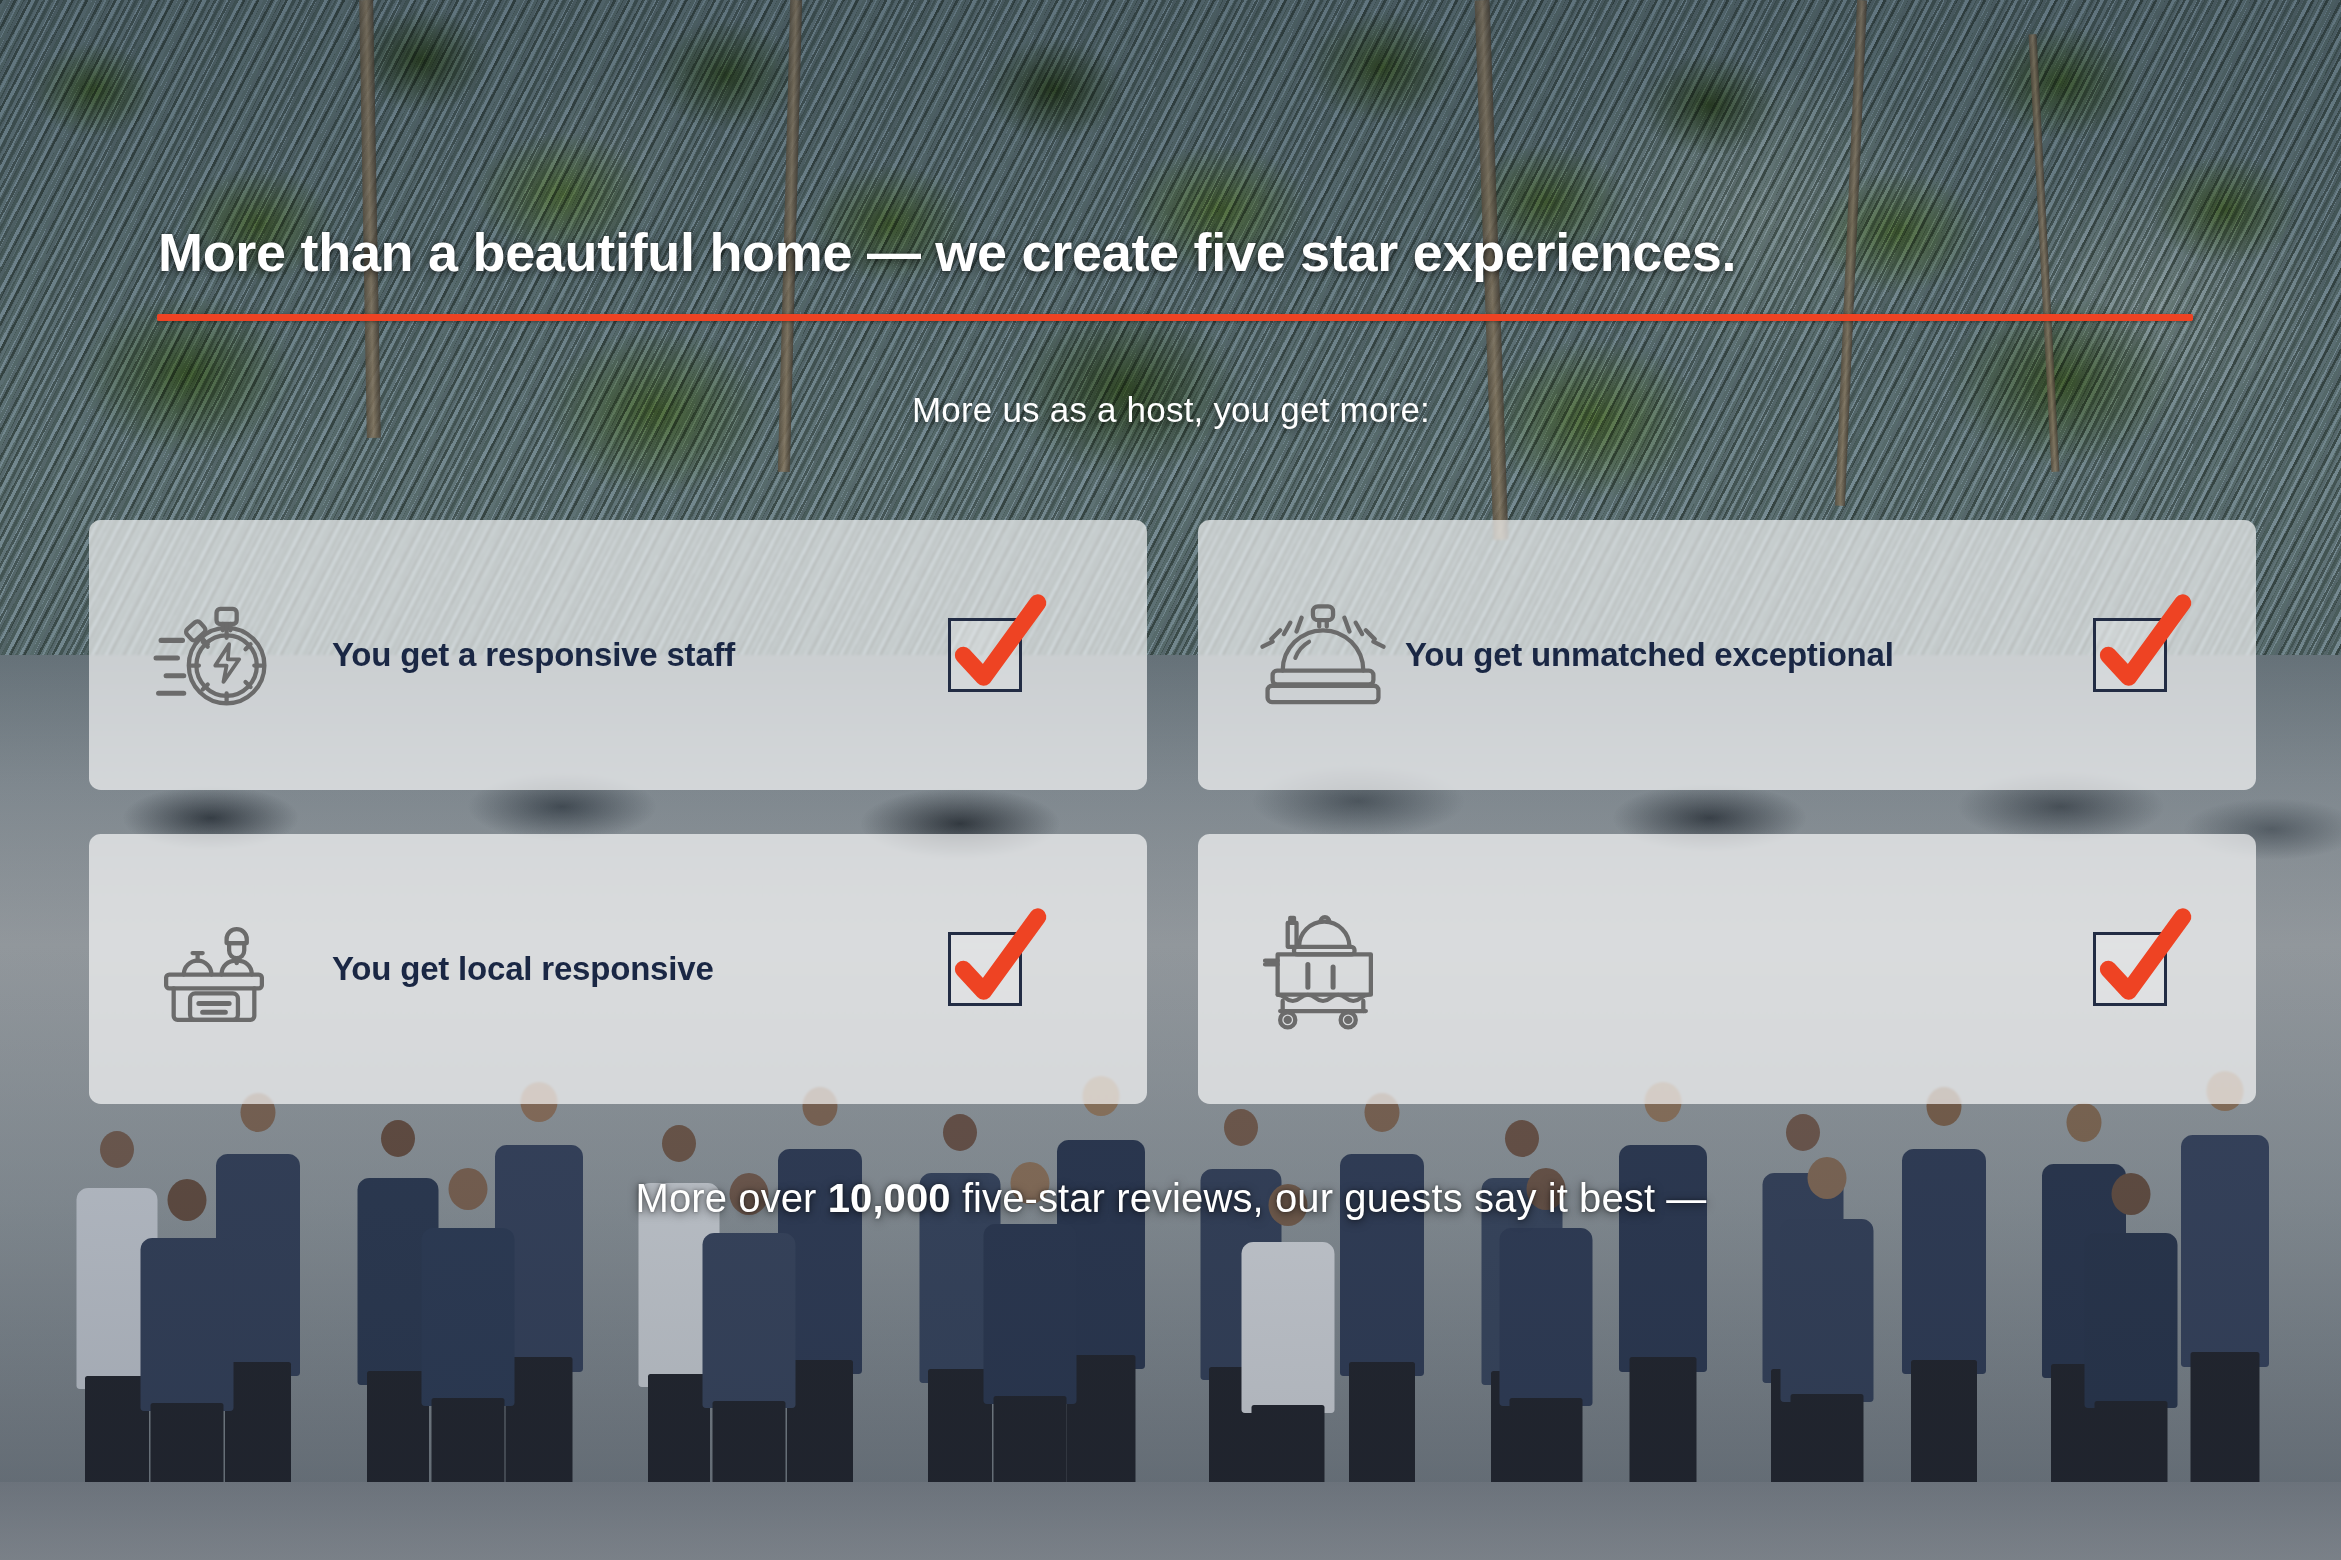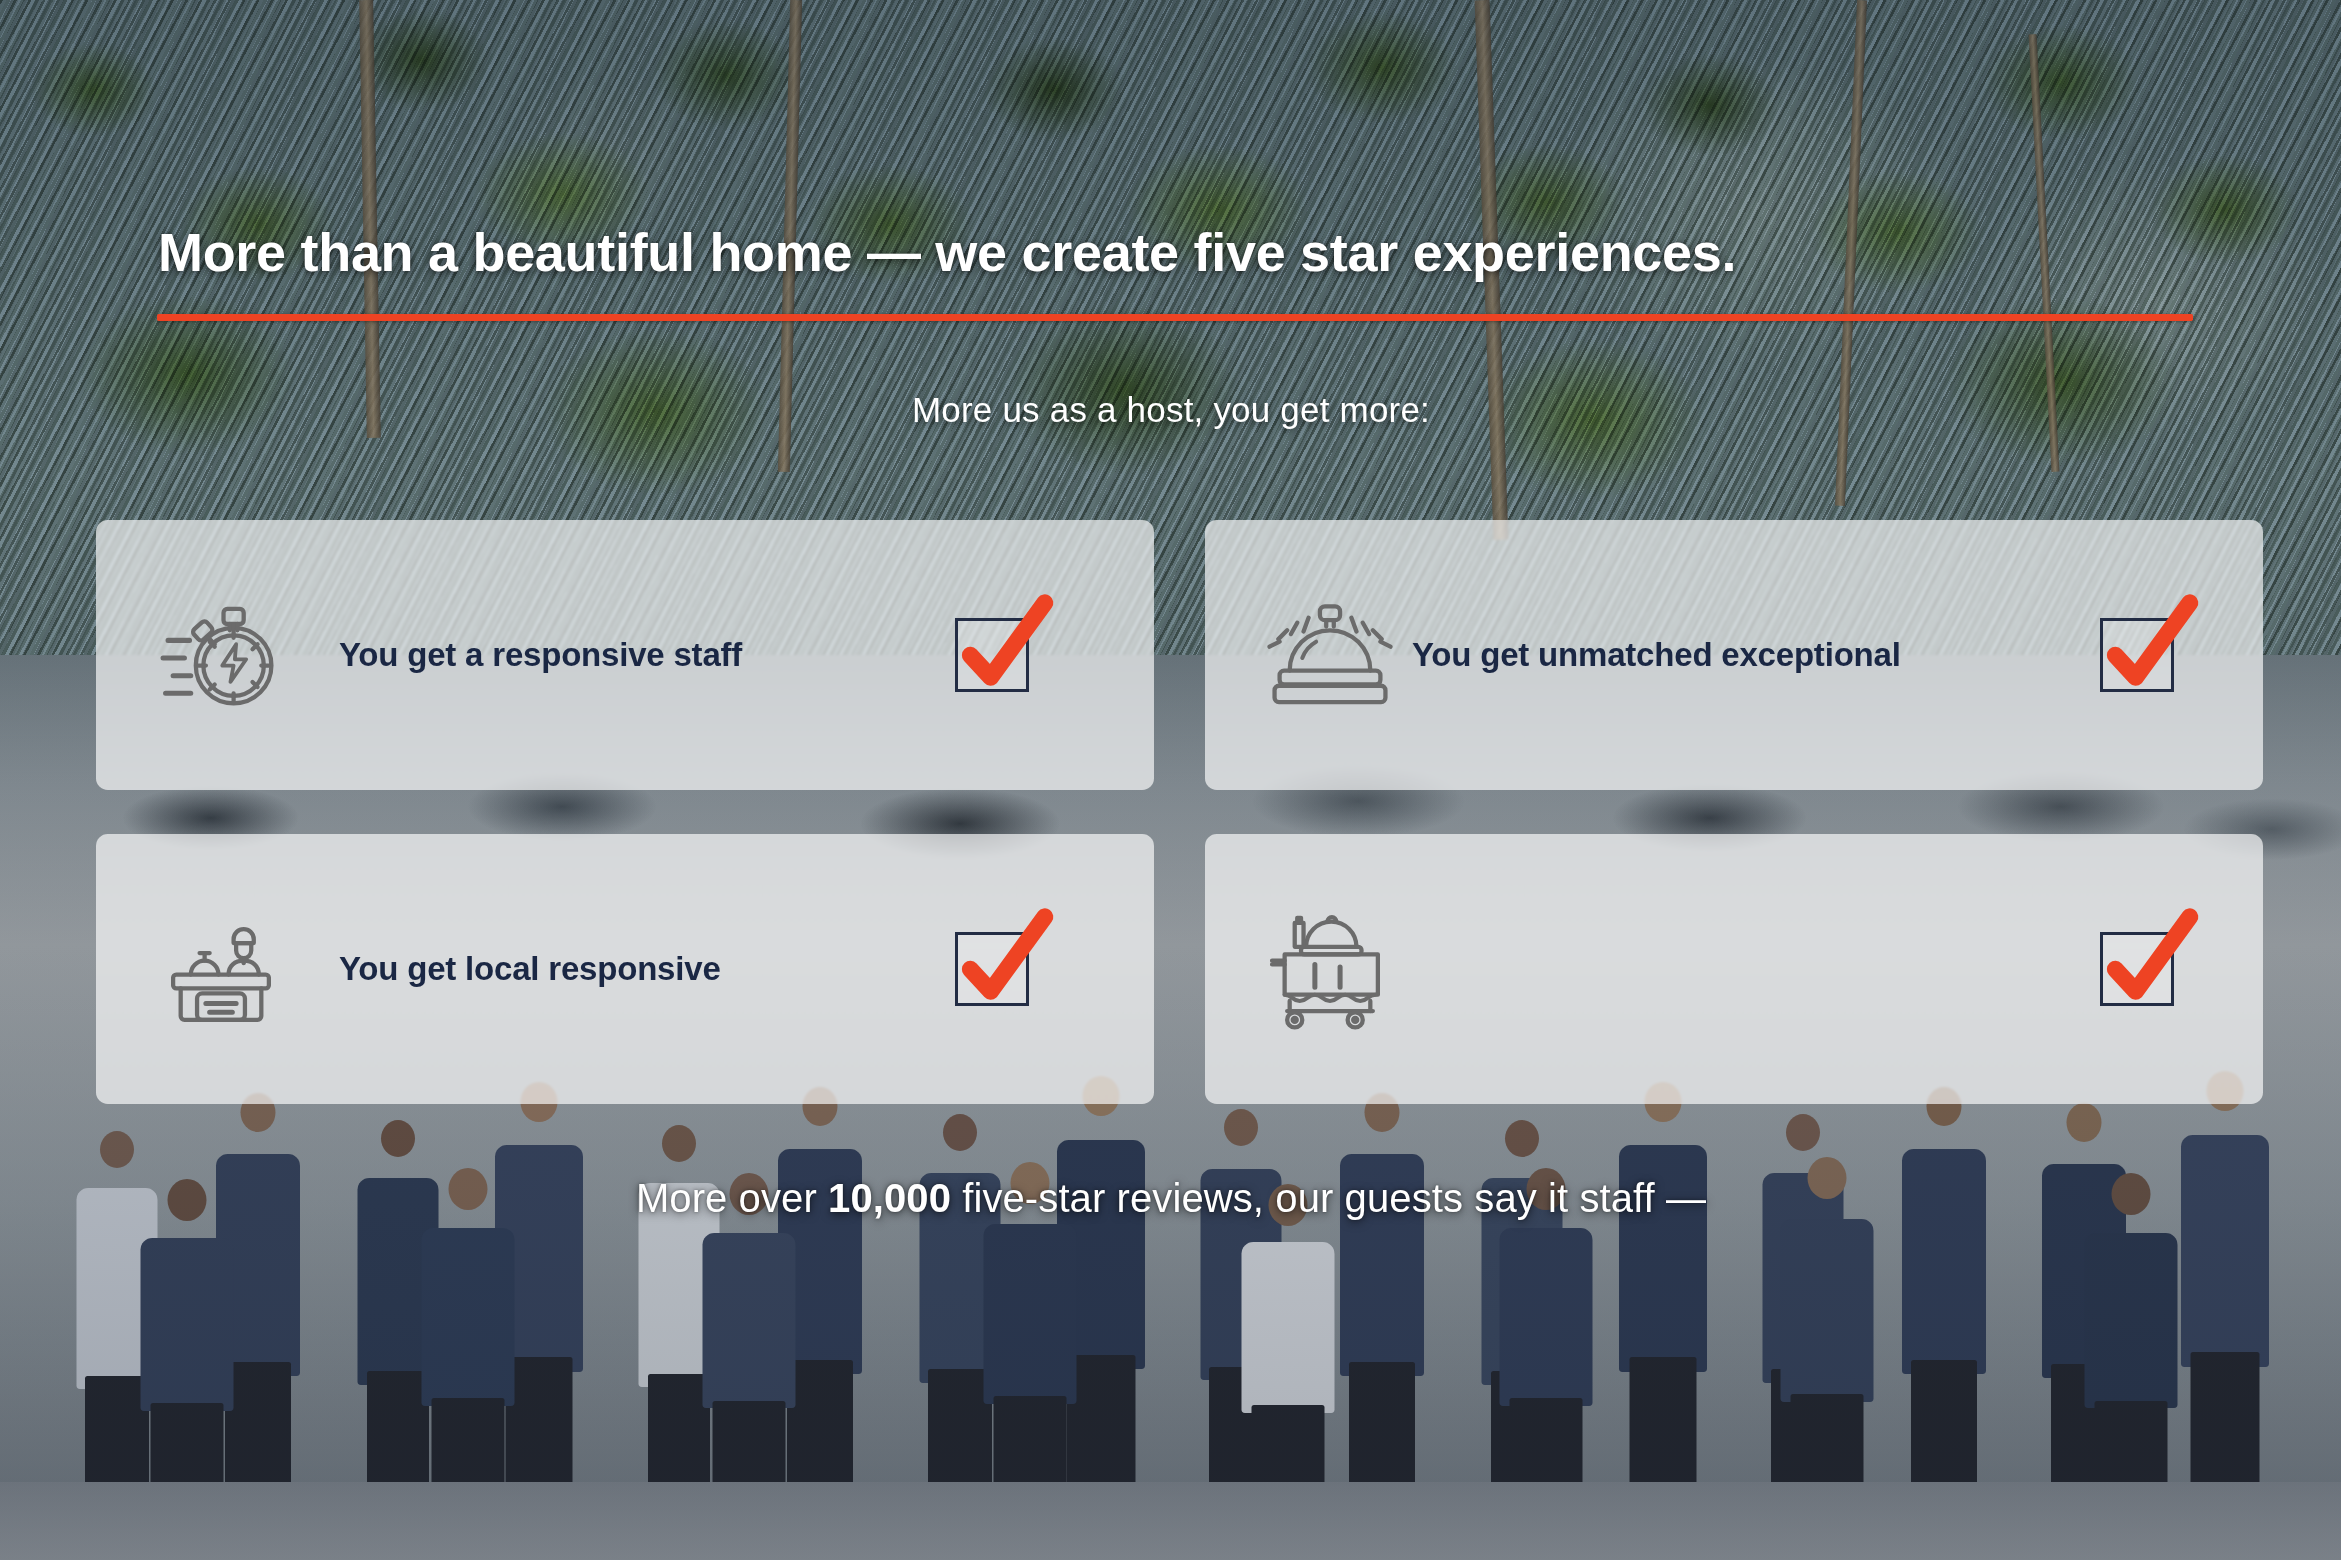--- a/index.html
+++ b/index.html
@@ -138,21 +138,20 @@
 
   
   .cards {
     position:absolute; left:89px; top:520px;
     width:2167px;
     display:grid;
     grid-template-columns:1fr 1fr;
     grid-template-rows:1fr 1fr;
     column-gap:51px;
     row-gap:44px;
-    margin-left:7px;
   }
   .card {
     position:relative;
     height:270px;
     background:rgba(255,255,255,.66);
     border-radius:11.8px;
     display:flex; align-items:center;
     backdrop-filter:blur(0.8px);
   }
   .card-icon {
@@ -449,18 +448,18 @@
           <div class="box"></div>
           <svg viewBox="0 0 124 124">
             <path d="M24 70 L48 96 L112 8" stroke="#ee4323" stroke-width="20" stroke-linecap="round" stroke-linejoin="round" fill="none"></path>
           </svg>
         </div>
       </div>
 
     </div>
 
     <div class="footer-copy">
-      <span>More over </span><span class="num">10,000</span><span> five-star reviews, our guests say it staff —</span>
+      <span>More over </span><span class="num">10,000</span><span> five-star reviews, our guests say it best —</span>
     </div>
 
   </div>
 </div>
 
 
 </body></html>

